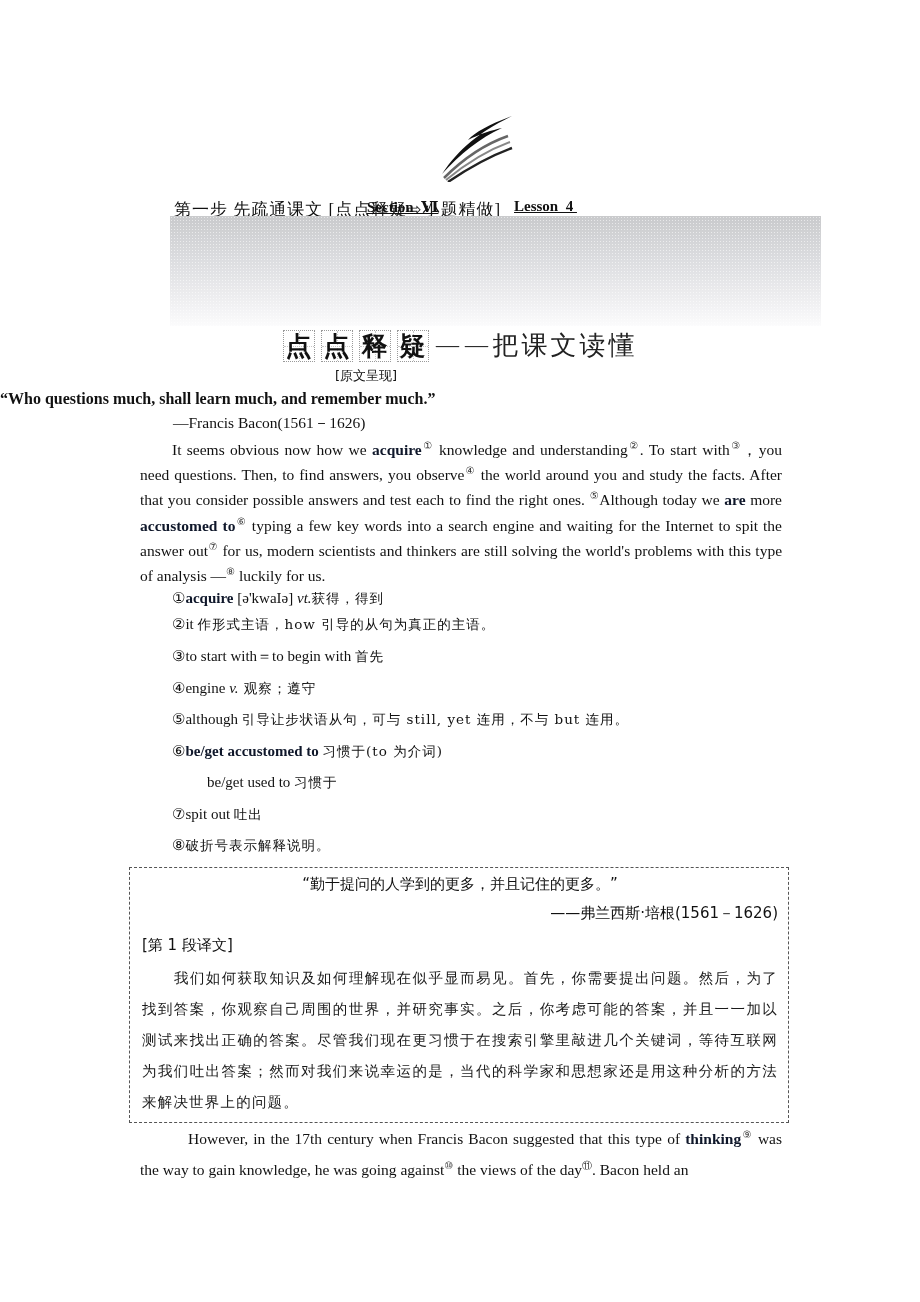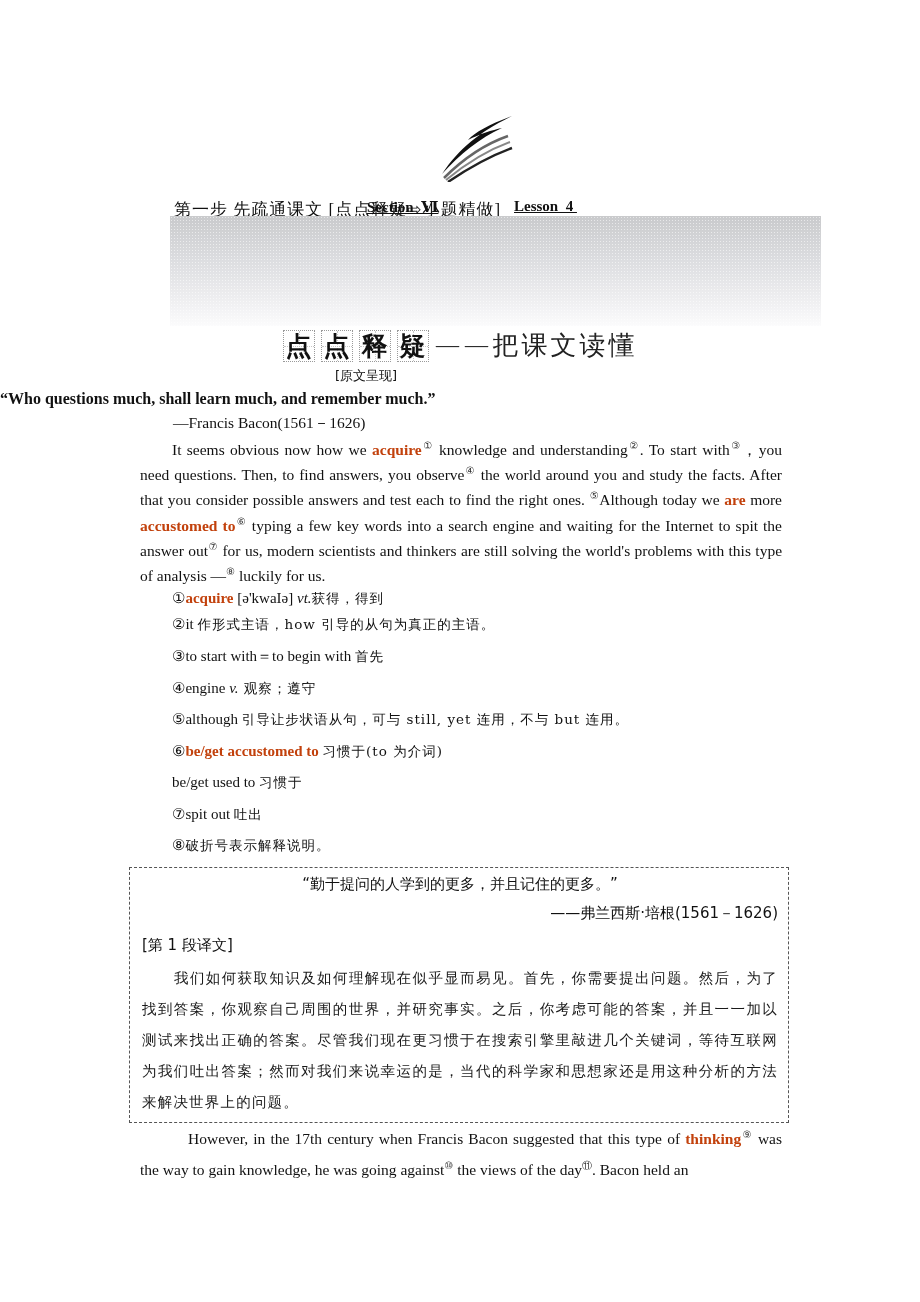--- a/index.html
+++ b/index.html
@@ -31,21 +31,21 @@
   .gridchar span { position: relative; z-index: 1; }
   .heading-rest { font-size: 26px; letter-spacing: 3px; font-family: "DejaVu Sans", sans-serif; font-weight: 300; color: #222; }
   .subhead { left: 0; width: 732px; top: 367px; text-align: center; font-size: 13px; font-family: "DejaVu Sans", sans-serif; }
   .quote { left: 0; width: 771px; top: 390px; font-size: 16px; font-weight: bold; }
   .attrib { left: 173px; top: 413px; font-size: 15.5px; }
   .para {
     left: 140px; width: 642px; font-size: 15.5px; line-height: 25.2px; text-align: justify;
   }
   .p1 { top: 437px; }
   .p1 .first { text-indent: 32px; }
-  .red { color: #c2410c; font-weight: bold; }
+  .red { color: #0f172a; font-weight: bold; }
   sup.cn { font-size: 10px; vertical-align: super; line-height: 0; color: #333; }
   .notes { left: 172px; top: 589px; font-size: 15px; }
   .note { position: absolute; left: 0; white-space: nowrap; }
   .note .cnx { font-family: "DejaVu Serif", serif; font-size: 13.5px; letter-spacing: 1px; }
   .box {
     left: 129px; top: 867px; width: 660px; height: 256px;
     border: 1px dashed #555;
     box-sizing: border-box;
   }
   .box-quote { left: 0; width: 660px; top: 7px; text-align: center; font-size: 15px; font-family: "DejaVu Sans", sans-serif; }
@@ -106,21 +106,21 @@
   </div>
   <div class="note" style="top:90px;">
     <span>④</span><span>engine </span><i>v.</i><span class="cnx">  观察；遵守</span>
   </div>
   <div class="note" style="top:121px;">
     <span>⑤</span><span>although  </span><span class="cnx">引导让步状语从句，可与 still, yet 连用，不与 but 连用。</span>
   </div>
   <div class="note" style="top:153px;">
     <span>⑥</span><span class="red">be/get accustomed to</span><span> </span><span class="cnx">习惯于(to 为介词)</span>
   </div>
-  <div class="note" style="top:185px;">
+  <div class="note" style="top:185px;margin-left:35px;">
     <span>be/get used to  </span><span class="cnx">习惯于</span>
   </div>
   <div class="note" style="top:216px;">
     <span>⑦</span><span>spit out  </span><span class="cnx">吐出</span>
   </div>
   <div class="note" style="top:247px;">
     <span>⑧</span><span class="cnx">破折号表示解释说明。</span>
   </div>
 </div>
 

